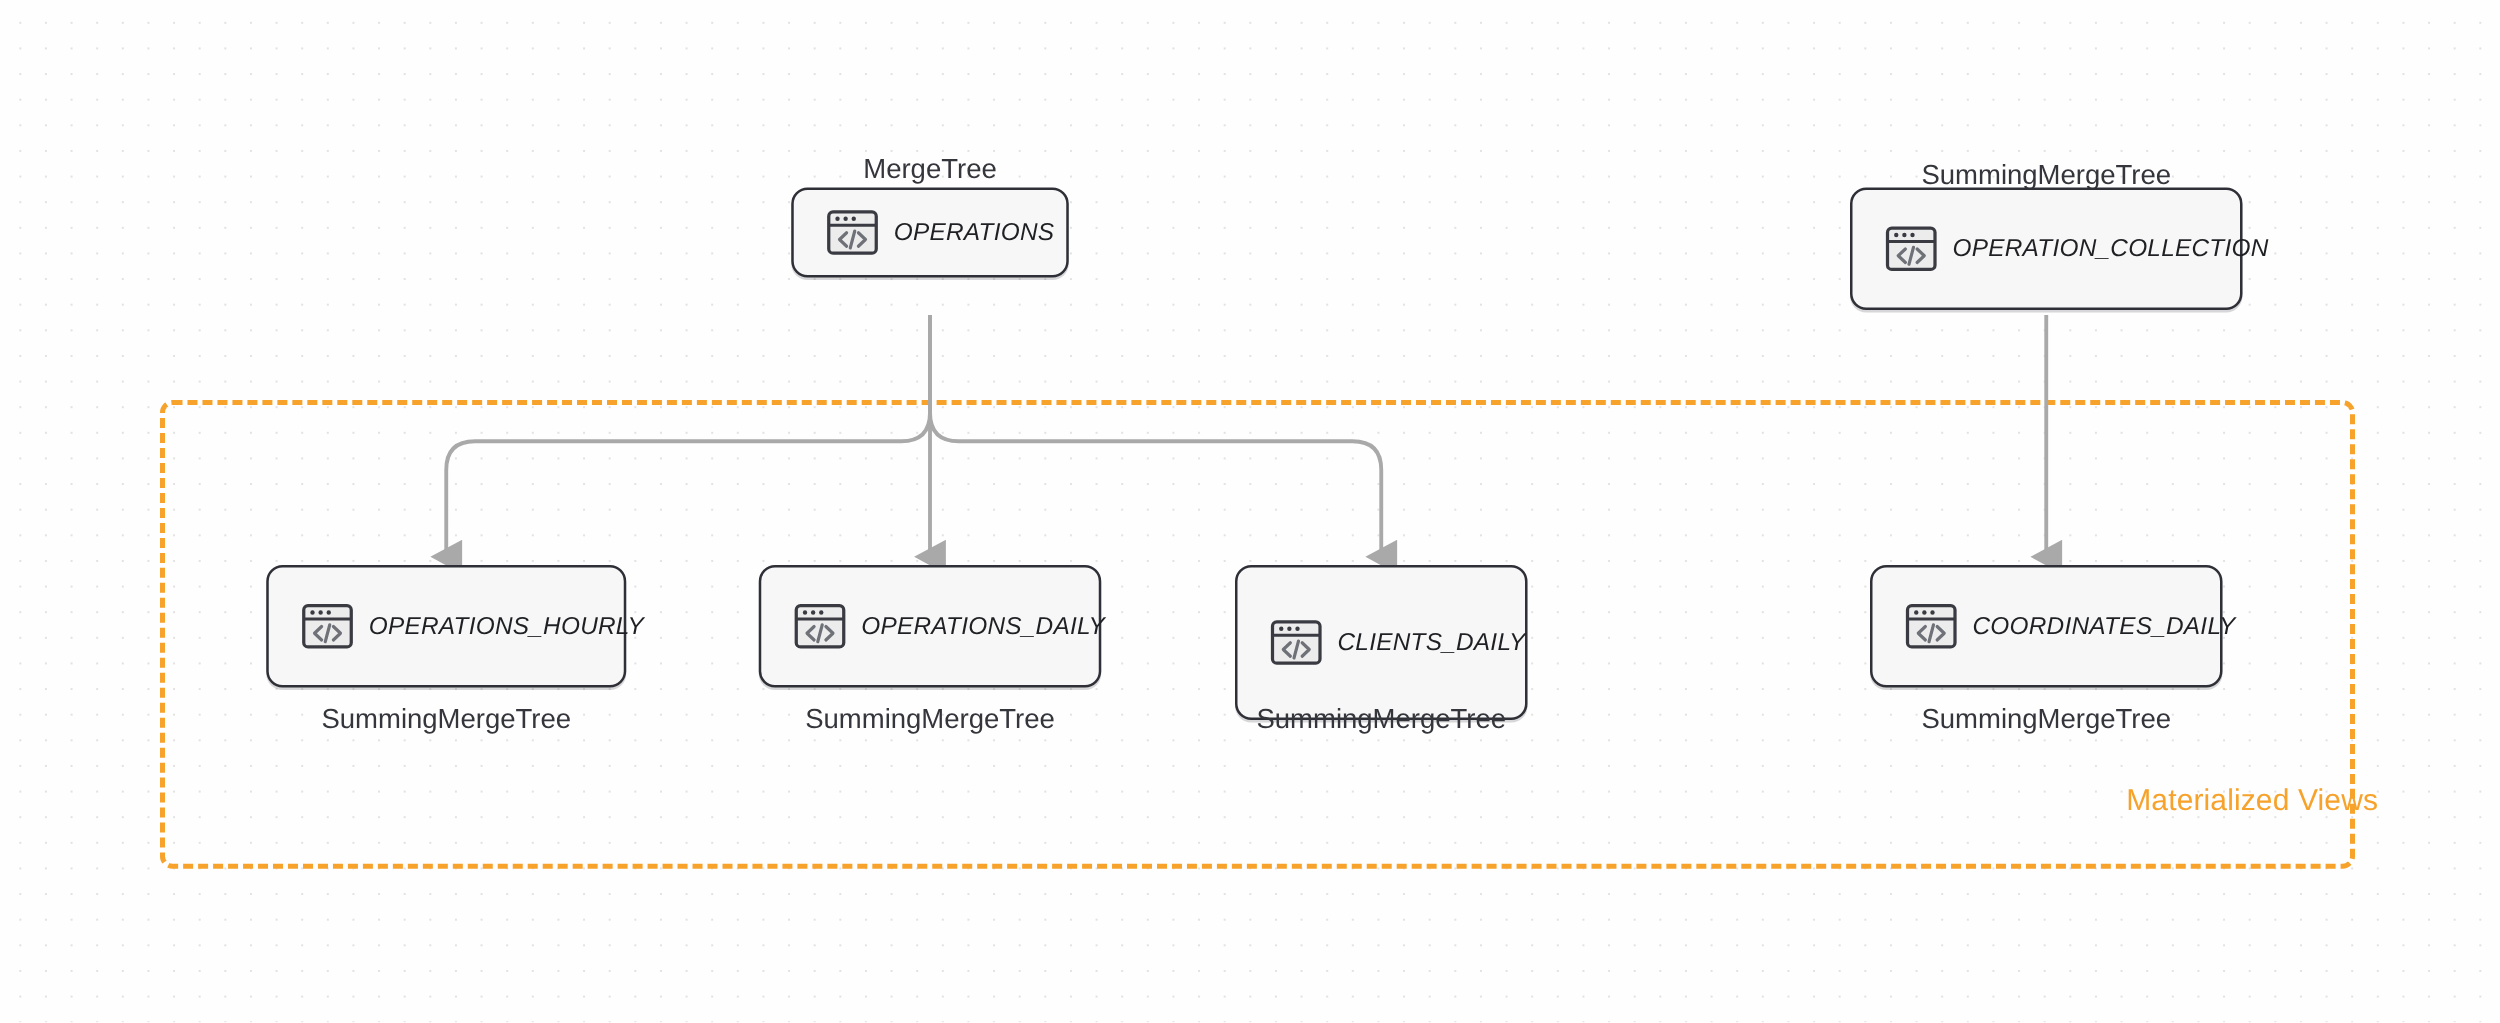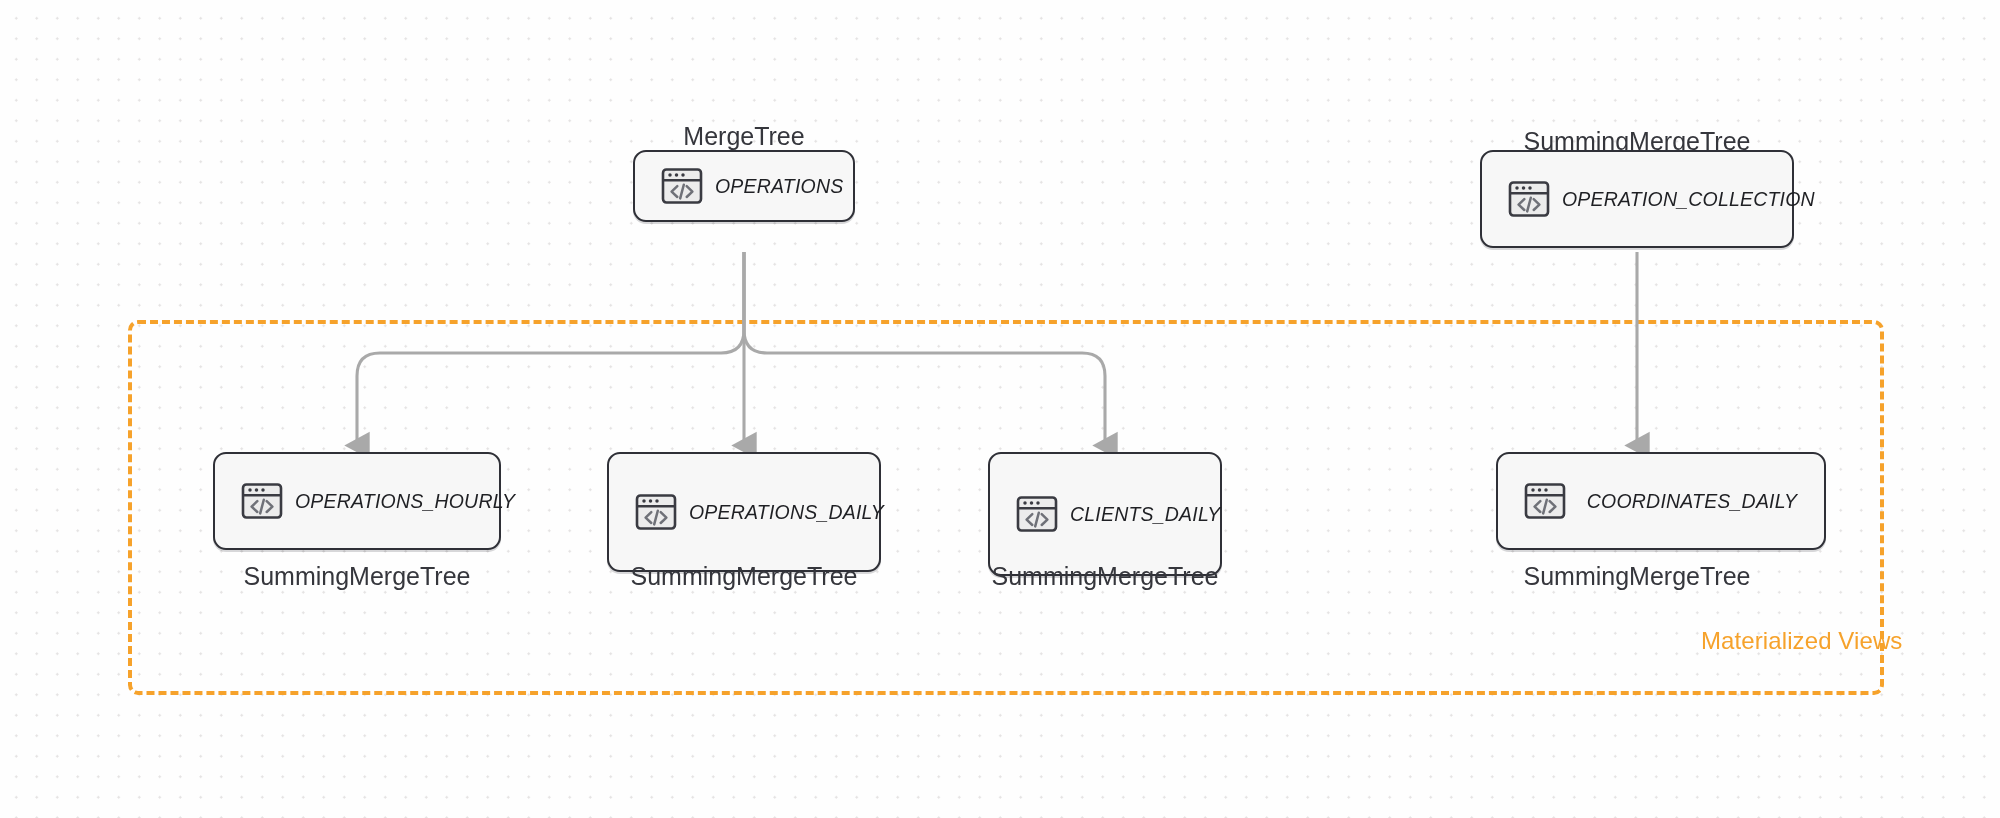--- a/index.html
+++ b/index.html
@@ -67,21 +67,21 @@
     font-size: 19.5px;
     color: #1f2024;
     letter-spacing: 0.2px;
     white-space: nowrap;
     padding: 0 18px 0 10px;
   }
 
   
   .caption {
     position: absolute;
-    font-size: 25px;
+    font-size: 22px;
     color: #35363c;
     white-space: nowrap;
     text-align: center;
     transform: translateX(-50%);
   }
 </style>
 </head>
 <body>
 
 <div id="canvas">
@@ -149,21 +149,21 @@
       <circle cx="17.5" cy="12" r="1.75" fill="#3a3b42"></circle>
       <circle cx="24" cy="12" r="1.75" fill="#3a3b42"></circle>
       <path d="M18.3,23.2 L12.6,28.6 L18.3,34" fill="none" stroke="#6f7178" stroke-width="2.5" stroke-linecap="round" stroke-linejoin="round"></path>
       <path d="M27.7,23.2 L33.4,28.6 L27.7,34" fill="none" stroke="#6f7178" stroke-width="2.5" stroke-linecap="round" stroke-linejoin="round"></path>
       <path d="M24.8,21.8 L21.2,35.4" fill="none" stroke="#6f7178" stroke-width="2.5" stroke-linecap="round"></path>
     </svg>
     <span class="node-label">OPERATION_COLLECTION</span>
   </div>
   <div class="caption" style="left:357px; top:562px;">SummingMergeTree</div>
 
-  <div class="node" style="left:607px; top:452px; width:274px; height:120px;">
+  <div class="node" style="left:607px; top:452px; width:274px; height:98px;">
     <svg class="glyph" width="46" height="46" viewBox="0 0 46 46">
       <rect x="4" y="6.5" width="38" height="33" rx="3.4" fill="#ececec" stroke="#3a3b42" stroke-width="2.6"></rect>
       <path d="M4.6,17.2 H41.4" stroke="#3a3b42" stroke-width="2.4"></path>
       <circle cx="11" cy="12" r="1.75" fill="#3a3b42"></circle>
       <circle cx="17.5" cy="12" r="1.75" fill="#3a3b42"></circle>
       <circle cx="24" cy="12" r="1.75" fill="#3a3b42"></circle>
       <path d="M18.3,23.2 L12.6,28.6 L18.3,34" fill="none" stroke="#6f7178" stroke-width="2.5" stroke-linecap="round" stroke-linejoin="round"></path>
       <path d="M27.7,23.2 L33.4,28.6 L27.7,34" fill="none" stroke="#6f7178" stroke-width="2.5" stroke-linecap="round" stroke-linejoin="round"></path>
       <path d="M24.8,21.8 L21.2,35.4" fill="none" stroke="#6f7178" stroke-width="2.5" stroke-linecap="round"></path>
     </svg>
@@ -179,21 +179,21 @@
       <circle cx="17.5" cy="12" r="1.75" fill="#3a3b42"></circle>
       <circle cx="24" cy="12" r="1.75" fill="#3a3b42"></circle>
       <path d="M18.3,23.2 L12.6,28.6 L18.3,34" fill="none" stroke="#6f7178" stroke-width="2.5" stroke-linecap="round" stroke-linejoin="round"></path>
       <path d="M27.7,23.2 L33.4,28.6 L27.7,34" fill="none" stroke="#6f7178" stroke-width="2.5" stroke-linecap="round" stroke-linejoin="round"></path>
       <path d="M24.8,21.8 L21.2,35.4" fill="none" stroke="#6f7178" stroke-width="2.5" stroke-linecap="round"></path>
     </svg>
     <span class="node-label">CLIENTS_DAILY</span>
   </div>
   <div class="caption" style="left:1105px; top:562px;">SummingMergeTree</div>
 
-  <div class="node" style="left:1496px; top:452px; width:330px; height:98px;">
+  <div class="node" style="left:1496px; top:452px; width:282px; height:98px;">
     <svg class="glyph" width="46" height="46" viewBox="0 0 46 46">
       <rect x="4" y="6.5" width="38" height="33" rx="3.4" fill="#ececec" stroke="#3a3b42" stroke-width="2.6"></rect>
       <path d="M4.6,17.2 H41.4" stroke="#3a3b42" stroke-width="2.4"></path>
       <circle cx="11" cy="12" r="1.75" fill="#3a3b42"></circle>
       <circle cx="17.5" cy="12" r="1.75" fill="#3a3b42"></circle>
       <circle cx="24" cy="12" r="1.75" fill="#3a3b42"></circle>
       <path d="M18.3,23.2 L12.6,28.6 L18.3,34" fill="none" stroke="#6f7178" stroke-width="2.5" stroke-linecap="round" stroke-linejoin="round"></path>
       <path d="M27.7,23.2 L33.4,28.6 L27.7,34" fill="none" stroke="#6f7178" stroke-width="2.5" stroke-linecap="round" stroke-linejoin="round"></path>
       <path d="M24.8,21.8 L21.2,35.4" fill="none" stroke="#6f7178" stroke-width="2.5" stroke-linecap="round"></path>
     </svg>

